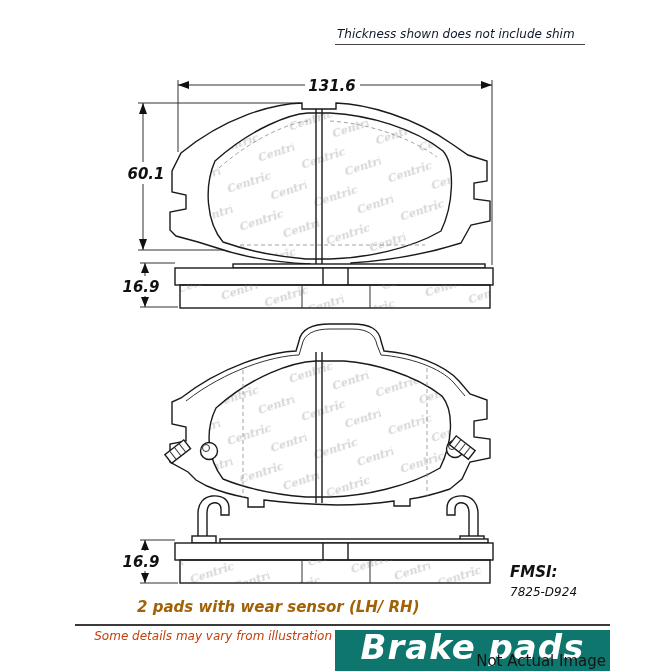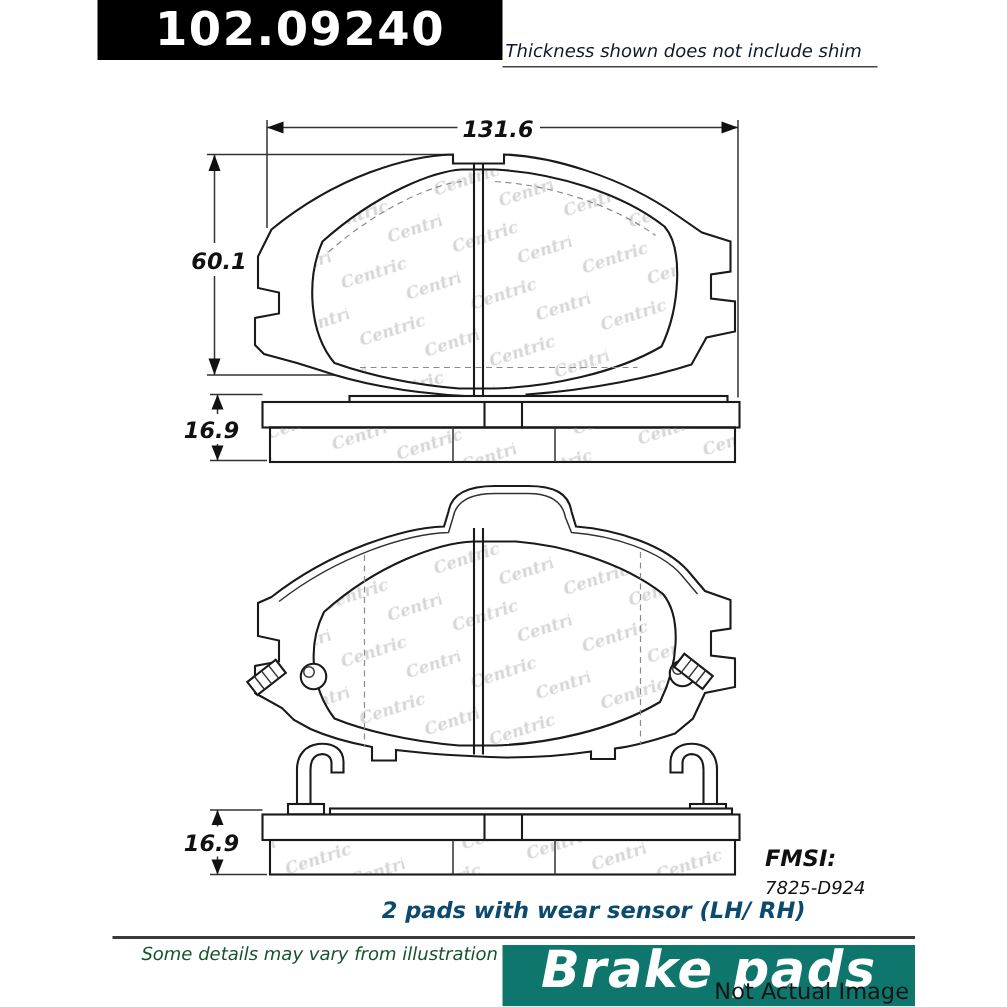--- a/index.html
+++ b/index.html
@@ -8,45 +8,42 @@
   .hdr-box{position:absolute;left:65px;top:0;width:270px;height:40px;background:#000;
            display:flex;align-items:center;justify-content:center;}
   .hdr-box span{color:#fff;font-size:31px;font-weight:800;letter-spacing:1px;}
   .thickness-note{position:absolute;left:337px;top:27px;width:250px;font-style:italic;
                   font-size:12px;color:#0f172a;white-space:nowrap;}
   .thickness-rule{position:absolute;left:335px;top:44px;width:250px;height:0;
                   border-top:1.5px solid #444;}
   .fmsi{position:absolute;left:510px;top:563px;color:#111;}
   .fmsi .lab{font-weight:bold;font-style:italic;font-size:15px;}
   .fmsi .val{font-style:italic;font-size:12px;margin-top:4px;}
-  .pads-note{position:absolute;left:137px;top:598px;width:400px;text-align:right;
-             font-weight:bold;font-style:italic;font-size:15px;color:#0c4a6e;}
+  .pads-note{position:absolute;left:137px;top:598px;width:400px;text-align:left;
+             font-weight:bold;font-style:italic;font-size:15px;color:#a16207;}
   .divider{position:absolute;left:75px;top:624px;width:535px;height:0;border-top:2px solid #3a3a3a;}
   .details-note{position:absolute;left:70px;top:629px;width:262px;text-align:right;
-                font-style:italic;font-size:12px;color:#14532d;}
+                font-style:italic;font-size:12px;color:#c2410c;}
   .product-box{position:absolute;left:335px;top:630px;width:275px;height:41px;background:#0f766e;}
   .product-box .title{position:absolute;left:0;top:-3px;width:100%;text-align:center;color:#fff;
                       font-weight:800;font-style:italic;font-size:34px;letter-spacing:1px;}
   .not-actual{position:absolute;right:4px;bottom:1px;font-size:15px;color:#141414;}
   svg text.dim{font:italic bold 15px "DejaVu Sans", sans-serif;fill:#111;}
   svg .ln{stroke:#1a1a1a;fill:none;stroke-width:1.4;}
   svg .thin{stroke:#333;fill:none;stroke-width:1;}
   svg .dash{stroke:#8a8a8a;fill:none;stroke-width:.8;stroke-dasharray:4 3;}
   svg .wmtext{font:italic bold 11px "DejaVu Serif", serif;fill:#d6d6d6;}
   svg .white{fill:#ffffff;}
   svg .wmfill{fill:url(#wm);}
 </style>
 </head>
 <body>
 
 <div class="stage">
 
-  <div class="hdr-box">
-    <span>102.09240</span>
-  </div>
   <div class="thickness-note">Thickness shown does not include shim</div>
   <div class="thickness-rule"></div>
 
   <svg width="671" height="671" viewBox="0 0 671 671" style="position:absolute;left:0;top:0">
     <defs>
       <pattern id="wm" width="78" height="40" patternUnits="userSpaceOnUse" patternTransform="rotate(-18)">
         <text class="wmtext" x="2" y="14">Centric</text>
         <text class="wmtext" x="41" y="34">Centric</text>
       </pattern>
     </defs>

